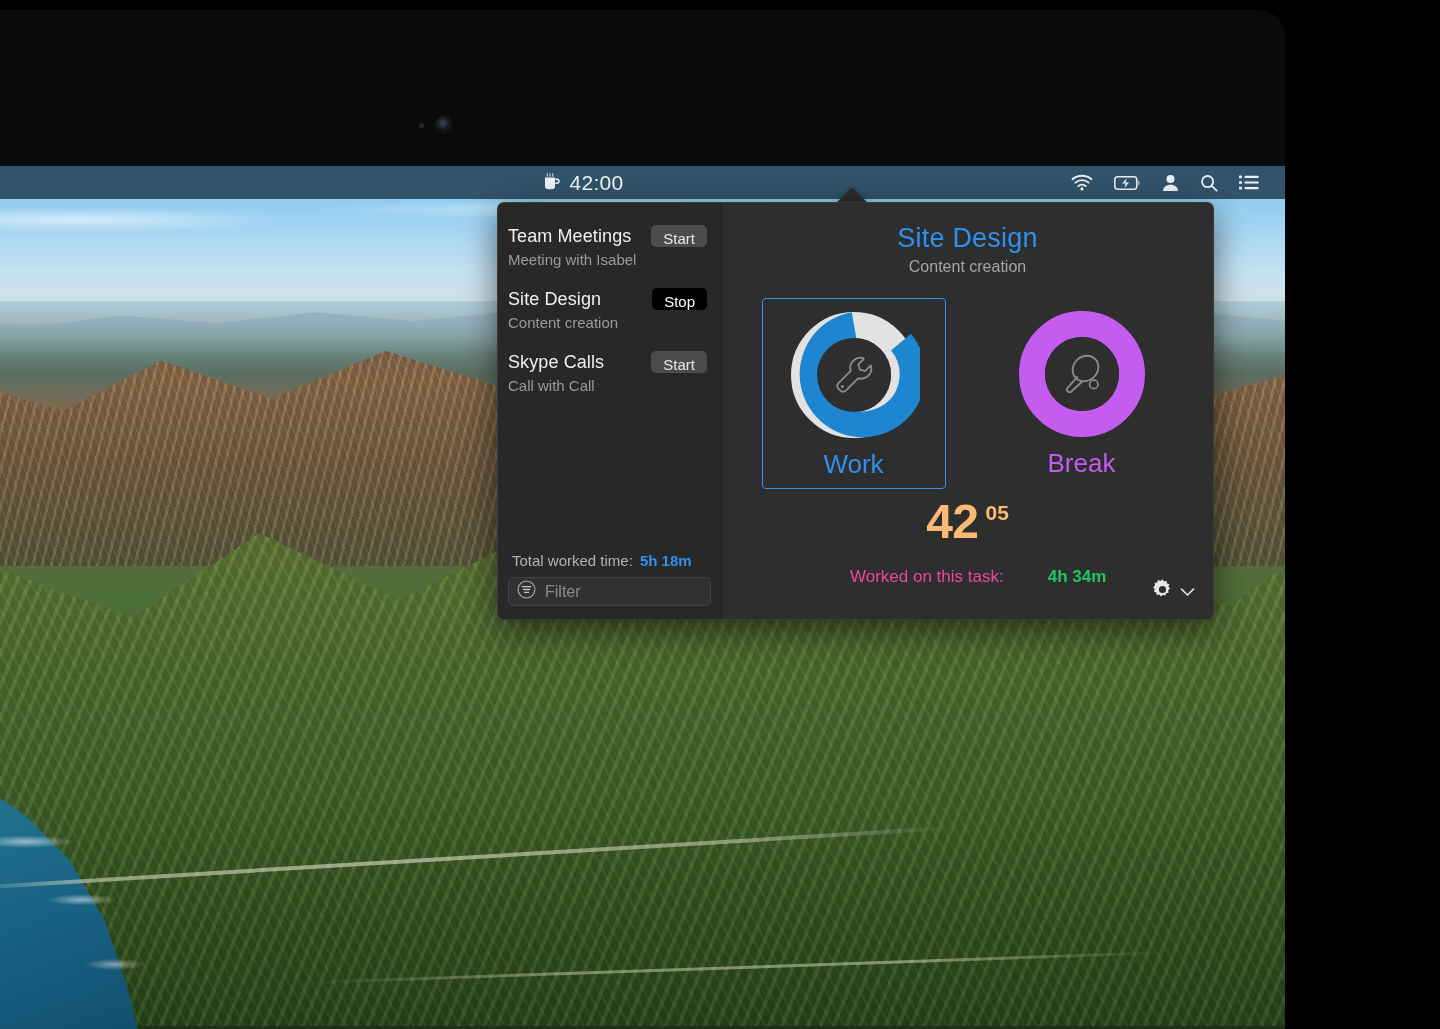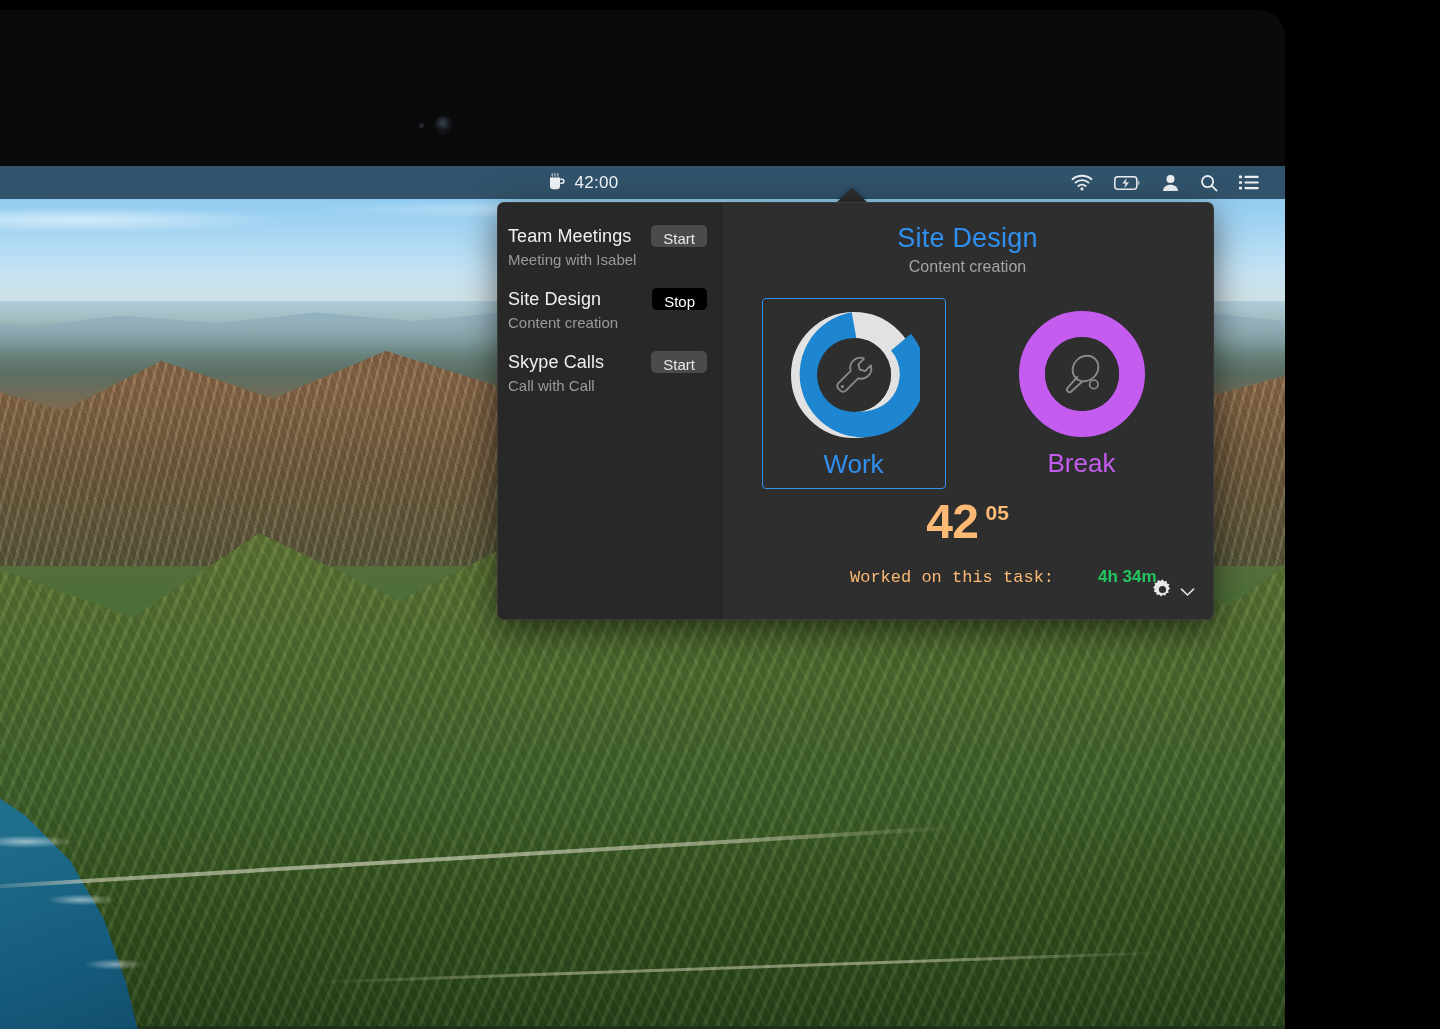--- a/index.html
+++ b/index.html
@@ -137,21 +137,21 @@
     backdrop-filter: blur(18px);
     display:flex; align-items:center;
     color:#f2f4f6;
     font-size:20px;
     z-index: 5;
   }
   #menubar-center {
     position:absolute; left:0; right:0; top:0; height:33px;
     display:flex; align-items:center; justify-content:center; gap:8px;
   }
-  #menu-timer-text { font-size:17px; letter-spacing:.3px; color:#f4f6f8; }
+  #menu-timer-text { font-size:21px; letter-spacing:.3px; color:#f4f6f8; }
   #menubar-right {
     position:absolute; right:26px; top:0; height:33px;
     display:flex; align-items:center; gap:21px;
   }
   .mb-icon { display:flex; align-items:center; justify-content:center; color:#eef1f4; }
 
   
   #popover {
     position:absolute;
     left:617px; top:36px;
@@ -241,21 +241,21 @@
   #timer-min { font-size:48px; font-weight:bold; line-height:.95; letter-spacing:-.5px; }
   #timer-sec { font-size:21px; font-weight:bold; margin-left:7px; margin-top:2px; }
 
   #detail-footer {
     position:absolute; left:0; right:0; bottom:0; height:66px;
   }
   #worked-line {
     position:absolute; left:128px; top:14px;
     display:flex; align-items:baseline; gap:8px; font-size:17px;
   }
-  #worked-label { color:#fdba74;font-family:Liberation Mono, monospace; }
+  #worked-label { color:#ec4899; }
   #worked-value { color:#22c55e; font-weight:bold;margin-left:36px; }
   #gear-group {
     position:absolute; right:18px; bottom:14px;
     display:flex; align-items:center; gap:6px; color:#e6e6e6; cursor:pointer;
   }
 
   
   #right-crop {
     position:absolute; right:0; top:0; width:155px; height:1029px; background:#000; z-index:20;
   }
@@ -364,20 +364,35 @@
         </div>
 
         <div class="task">
           <div class="task-row">
             <span class="task-title">Skype Calls</span>
             <button class="task-btn">Start</button>
           </div>
           <div class="task-sub">Call with Call</div>
         </div>
 
+        <div id="sidebar-footer">
+          <div id="total-line">
+            <span id="total-label">Total worked time:</span>
+            <span id="total-value">5h 18m</span>
+          </div>
+          <div id="filter-box">
+            <span>
+              <svg width="19" height="19" viewBox="0 0 19 19">
+                <circle cx="9.5" cy="9.5" r="8.4" fill="none" stroke="#9a9a9a" stroke-width="1.3"></circle>
+                <path d="M5.3 6.6h8.4M6.4 9.5h6.2M7.6 12.4h3.8" stroke="#c6c6c6" stroke-width="1.4" stroke-linecap="round"></path>
+              </svg>
+            </span>
+            <input id="filter-input" type="text" placeholder="Filter" style="">
+          </div>
+        </div>
       </div>
 
       <div id="detail">
         <div id="detail-title">Site Design</div>
         <div id="detail-sub">Content creation</div>
 
         <div id="modes">
 
           <div class="mode selected">
             <div class="ring-wrap">

